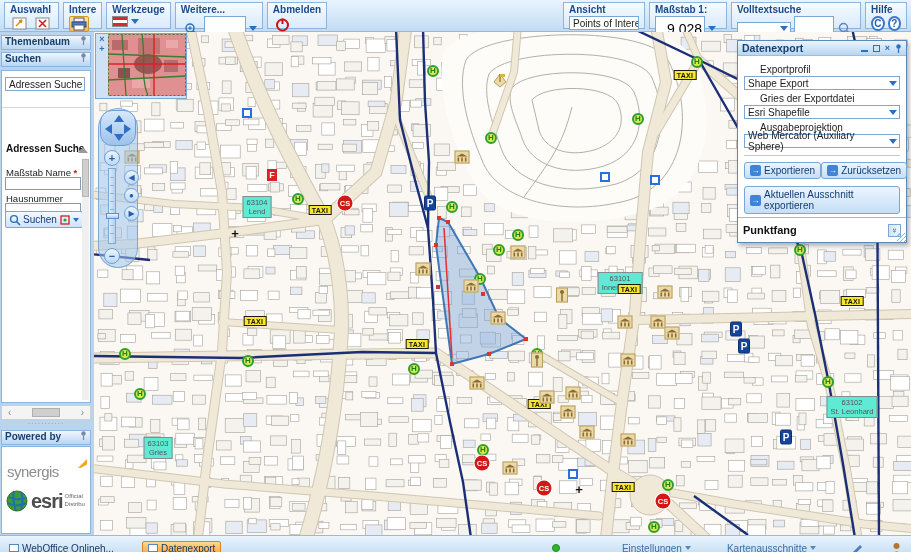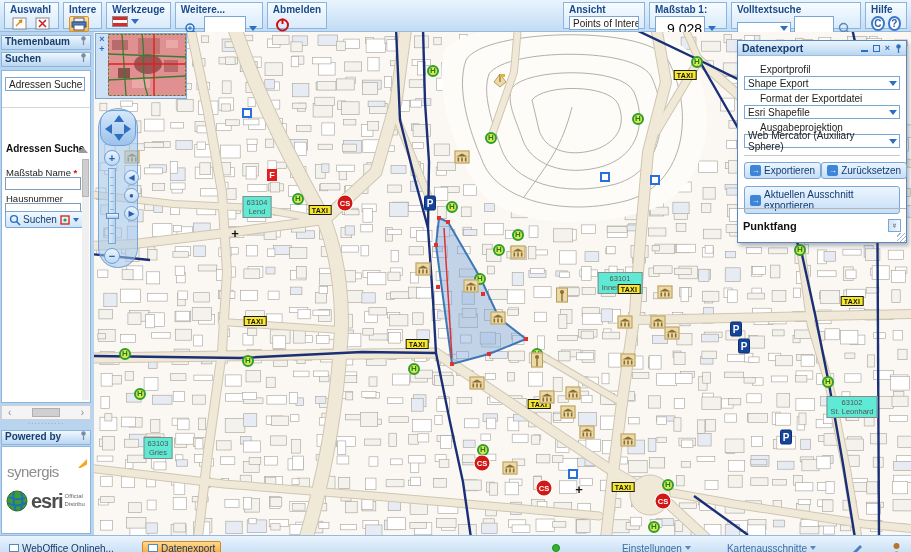--- a/index.html
+++ b/index.html
@@ -131,21 +131,21 @@
   .pbody { padding:5px 6px 0; position:relative; height:186px; }
   .pflabel { font-size:10px; color:#222; margin:3px 16px 1px; }
   .pselect { height:14px; background:#fff; border:1px solid #7aa7d4; display:flex;
     align-items:center; justify-content:space-between; padding:0 2px 0 3px; cursor:pointer; }
   .phr { border:none; border-top:1px solid #c9c9c9; margin:7px 0 6px; }
   .pbtn { display:inline-flex; align-items:center; gap:3px; background:linear-gradient(#ecf5fe,#c6def6);
     border:1px solid #78a7d8; border-radius:3px; padding:2px 5px; font-size:10px; color:#123c74; cursor:pointer; }
   .pbtnic { width:11px; height:11px; background:#3e85d8; border-radius:2px; color:#fff; font-size:8px;
     display:inline-flex; align-items:center; justify-content:center; flex:none; }
   .btnrow { display:flex; justify-content:space-between; margin-bottom:7px; }
-  .punktfang { position:absolute; left:0; right:0; bottom:0; height:34px; border-top:1px solid #b5b5b5;
+  .punktfang { position:absolute; left:0; right:0; bottom:0; height:25px; border-top:1px solid #b5b5b5;
     display:flex; align-items:center; justify-content:space-between; padding:0 5px; }
   .punktfang b { font-size:11px; color:#111; }
   .pfbtn { width:13px; height:13px; border:1px solid #7aa7d4; background:linear-gradient(#f0f7ff,#cfe4f8);
     color:#444; font-size:8px; display:flex; align-items:center; justify-content:center; cursor:pointer; }
   .grip { position:absolute; right:0; bottom:0; width:9px; height:9px;
     background:repeating-linear-gradient(135deg,transparent 0 2px,#9ab6d4 2px 3px); cursor:nwse-resize; }
 
   
   .statusbar { position:absolute; left:0; top:535px; width:911px; height:25px;
     background:linear-gradient(#e9f4fe,#bdd8f1); border-top:1px solid #96b9dc;
@@ -1730,21 +1730,21 @@
           <path d="M3.5,4.5 V9" stroke="#2a6fc0" stroke-width="1.2"></path>
         </svg>
     </span>
   </div>
   <div class="pbody">
     <div class="pflabel">Exportprofil</div>
     <div class="pselect">
       <span>Shape Export</span>
       <span class="caret"></span>
     </div>
-    <div class="pflabel">Format der Exportdatei</div>
+    <div class="pflabel">Gries der Exportdatei</div>
     <div class="pselect">
       <span>Esri Shapefile</span>
       <span class="caret"></span>
     </div>
     <div class="pflabel">Ausgabeprojektion</div>
     <div class="pselect">
       <span>Web Mercator (Auxiliary Sphere)</span>
       <span class="caret"></span>
     </div>
     <hr class="phr">

